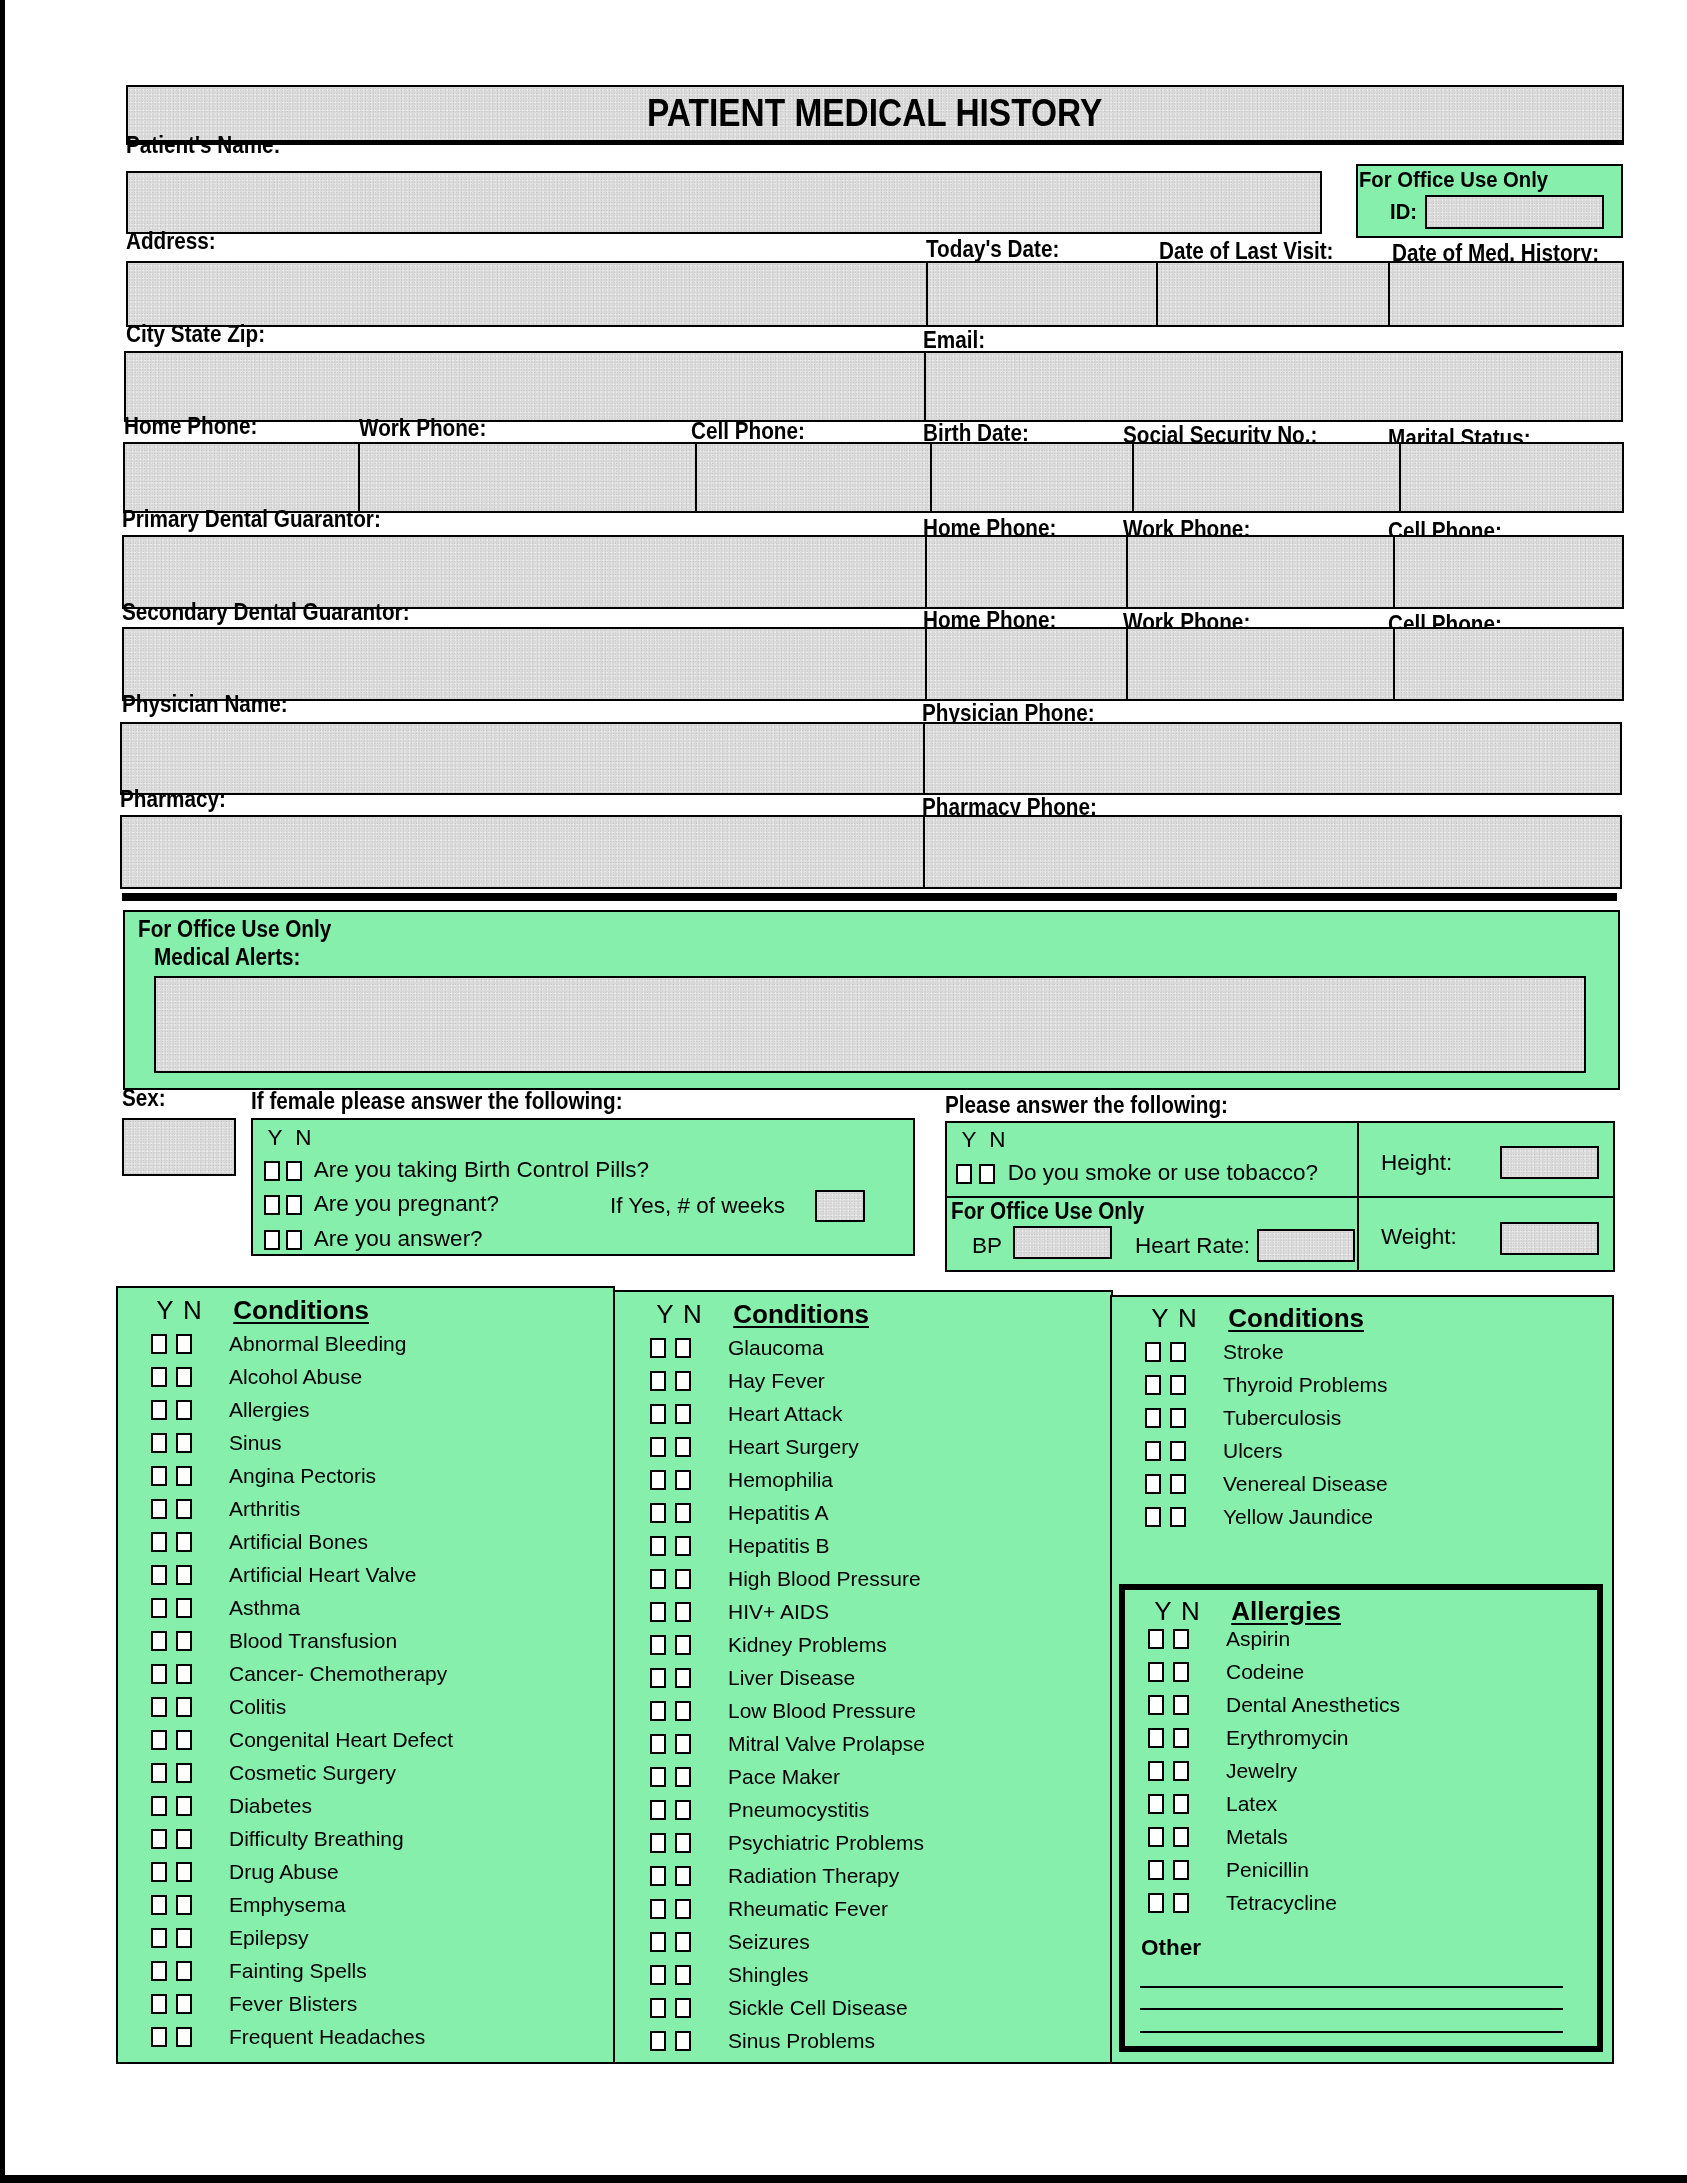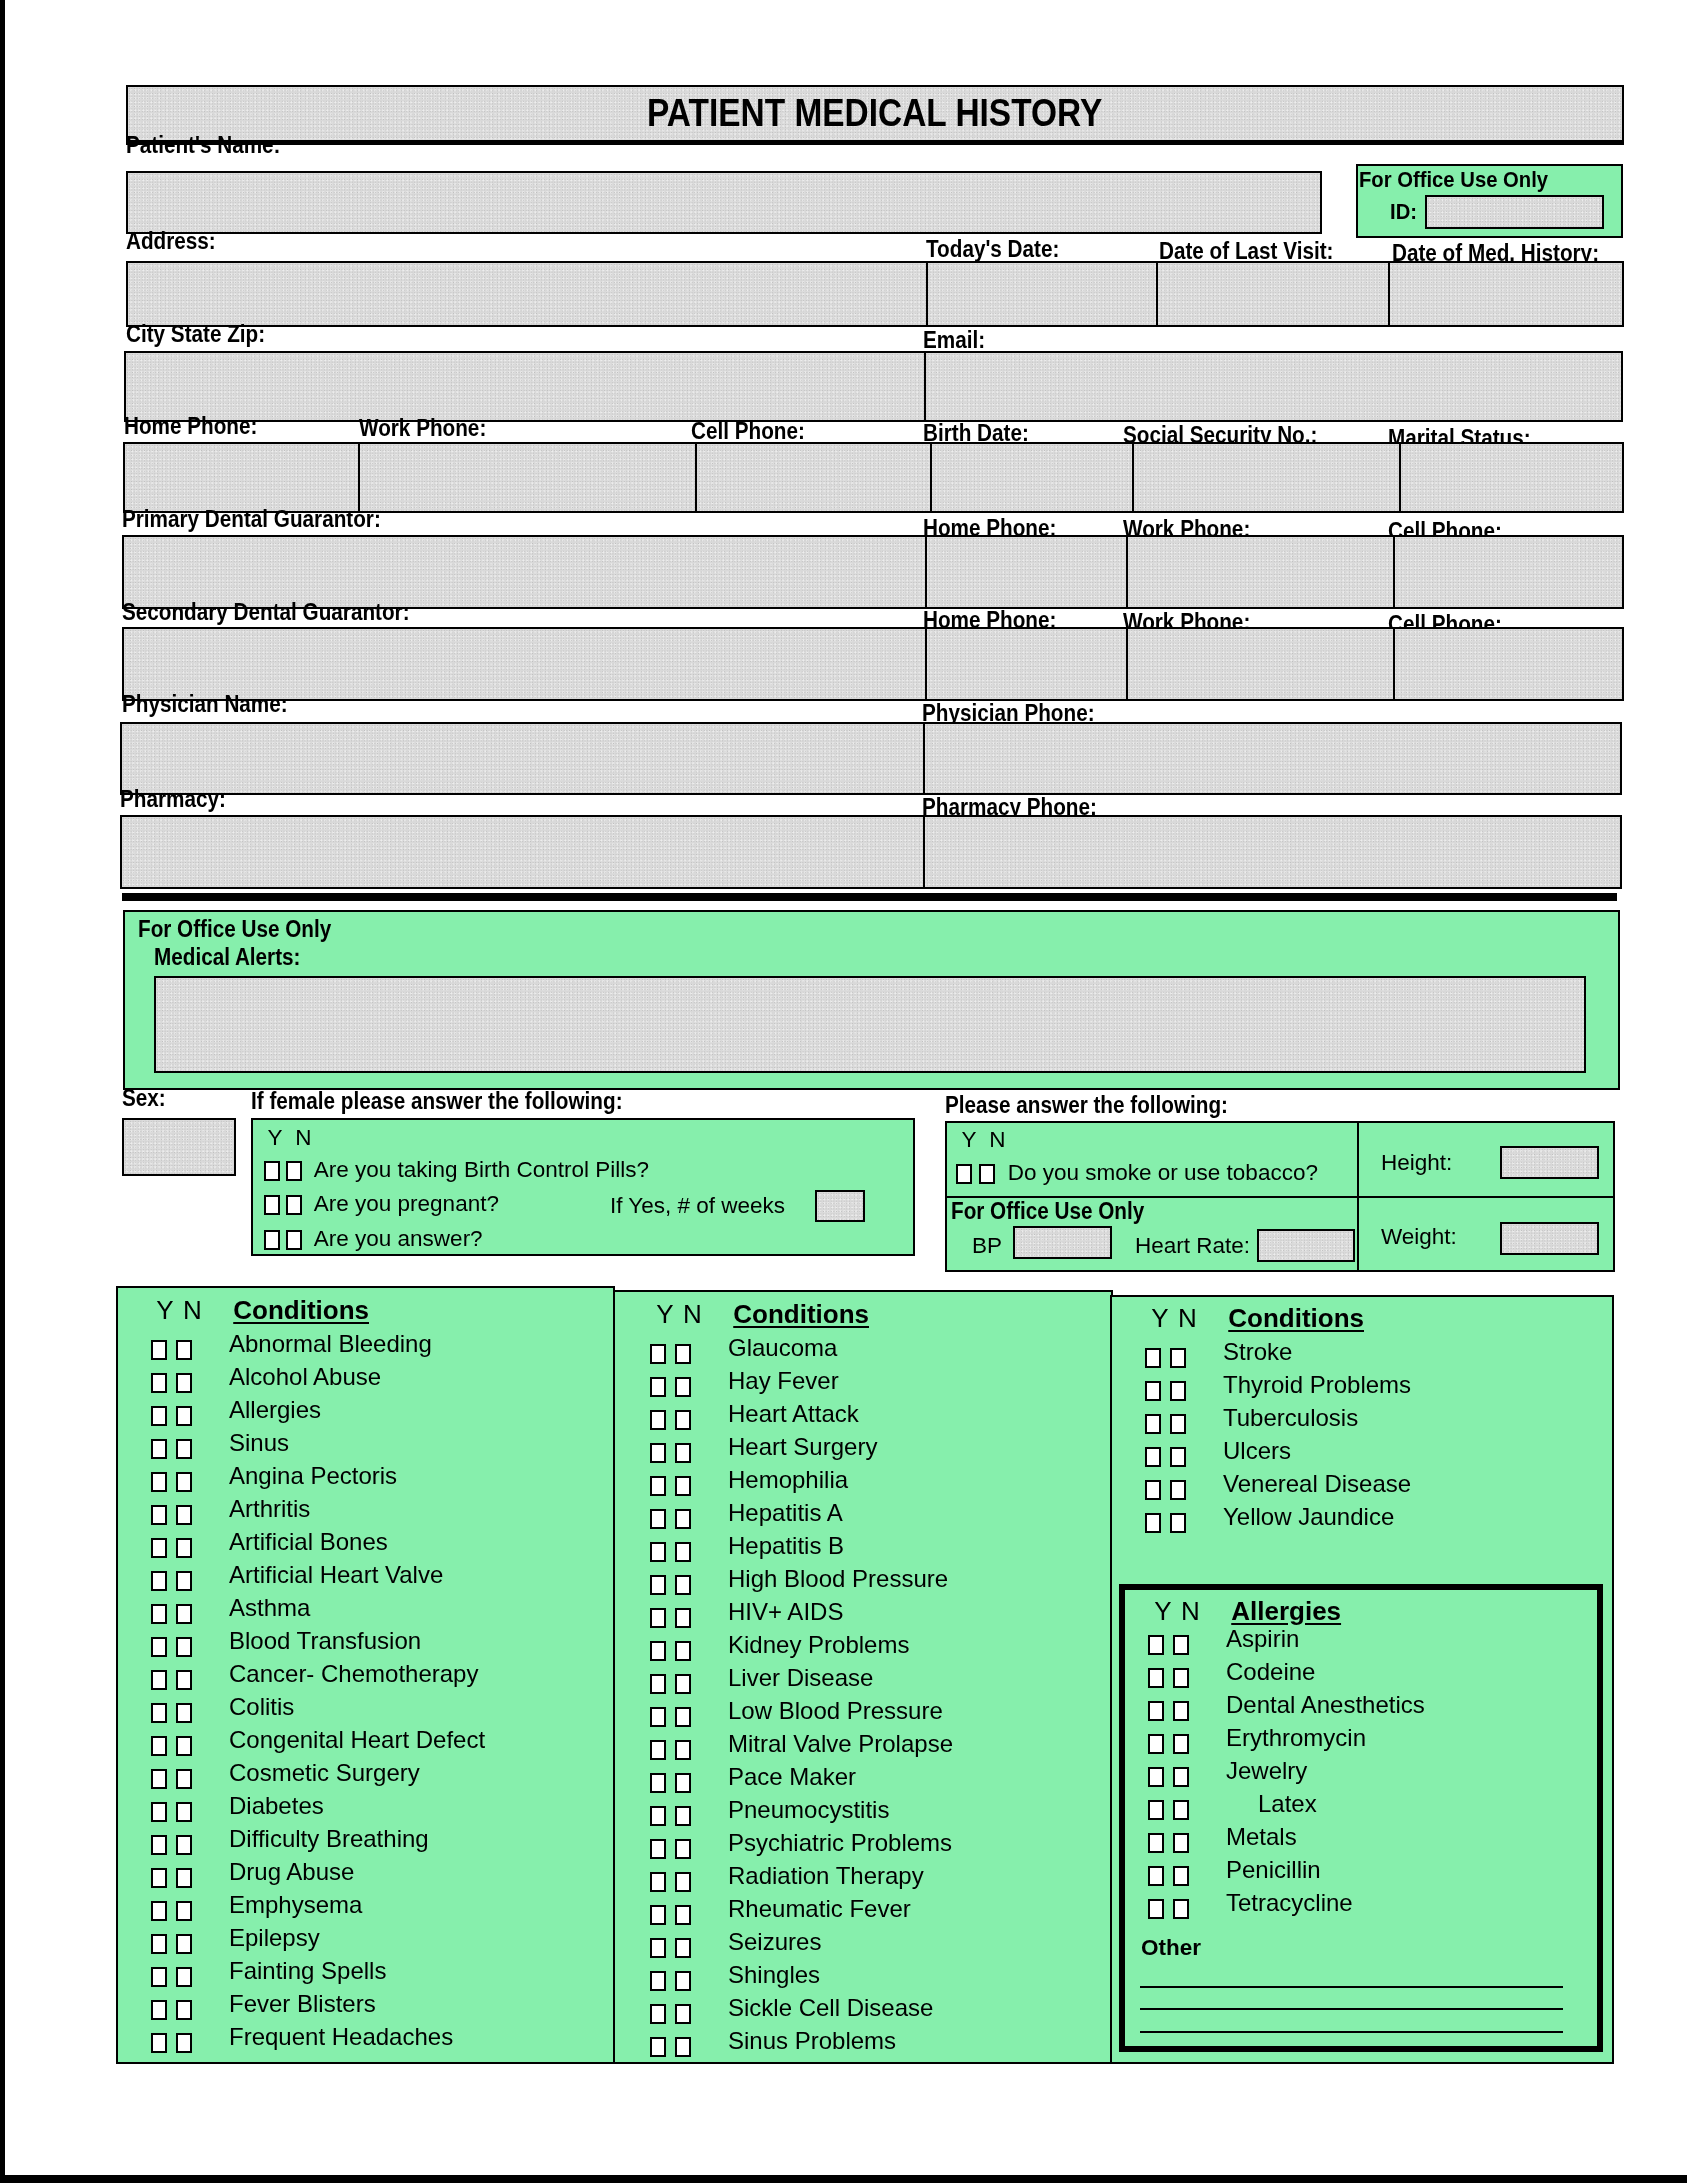--- a/index.html
+++ b/index.html
@@ -33,21 +33,21 @@
   }
   .title-text { font-weight: bold; font-size: 38px; letter-spacing: 0px; transform: scaleX(0.88); }
   .box { position: absolute; border: 2.6px solid #000; box-sizing: border-box; background: #86efac; }
   .rule-thick { position: absolute; background: #000; }
   .txt { position: absolute; font-size: 22.5px; line-height: 26.5px; white-space: nowrap; }
   .cb { display: inline-block; width: 16px; height: 20px; border: 2px solid #000; box-sizing: border-box; margin-right: 6.6px; vertical-align: middle; background: #fff; }
   .cond-head { position: absolute; font-size: 26px; line-height: 26.5px; white-space: nowrap; }
   .cond-head .yn { display: inline-block; width: 79px; padding-left: 9.3px; box-sizing: border-box; letter-spacing: 9.3px; }
   .cond-head .h { font-weight: bold; text-decoration: underline; text-underline-offset: 3.3px; }
   .cond-list { position: absolute; margin: 0; padding: 0; list-style: none; }
-  .cond-list li { height: 33px; line-height: 33px; font-size: 24px; white-space: nowrap; display: flex; align-items: flex-end; }
+  .cond-list li { height: 33px; line-height: 33px; font-size: 21px; white-space: nowrap; display: flex; align-items: center; }
   .cond-list li .cbs { width: 85px; display: flex; padding-left: 6.6px; box-sizing: border-box; }
   .cond-list li .cbs .cb { margin-right: 9.3px; }
   .line { position: absolute; height: 2px; background: #000; }
 </style>
 </head>
 <body>
 
 <div class="scan-left"></div>
 <div class="scan-bottom"></div>
 
@@ -596,21 +596,21 @@
         </span>
         <span>Erythromycin</span>
       </li>
       <li style="height: 33px; line-height: 33px;">
         <span class="cbs">
           <span class="cb"></span>
           <span class="cb"></span>
         </span>
         <span>Jewelry</span>
       </li>
-      <li style="height: 33px; line-height: 33px; gap: 32px;">
+      <li style="height: 33px; line-height: 33px;">
         <span class="cbs">
           <span class="cb"></span>
           <span class="cb"></span>
         </span>
         <span>Latex</span>
       </li>
       <li style="height: 33px; line-height: 33px;">
         <span class="cbs">
           <span class="cb"></span>
           <span class="cb"></span>

